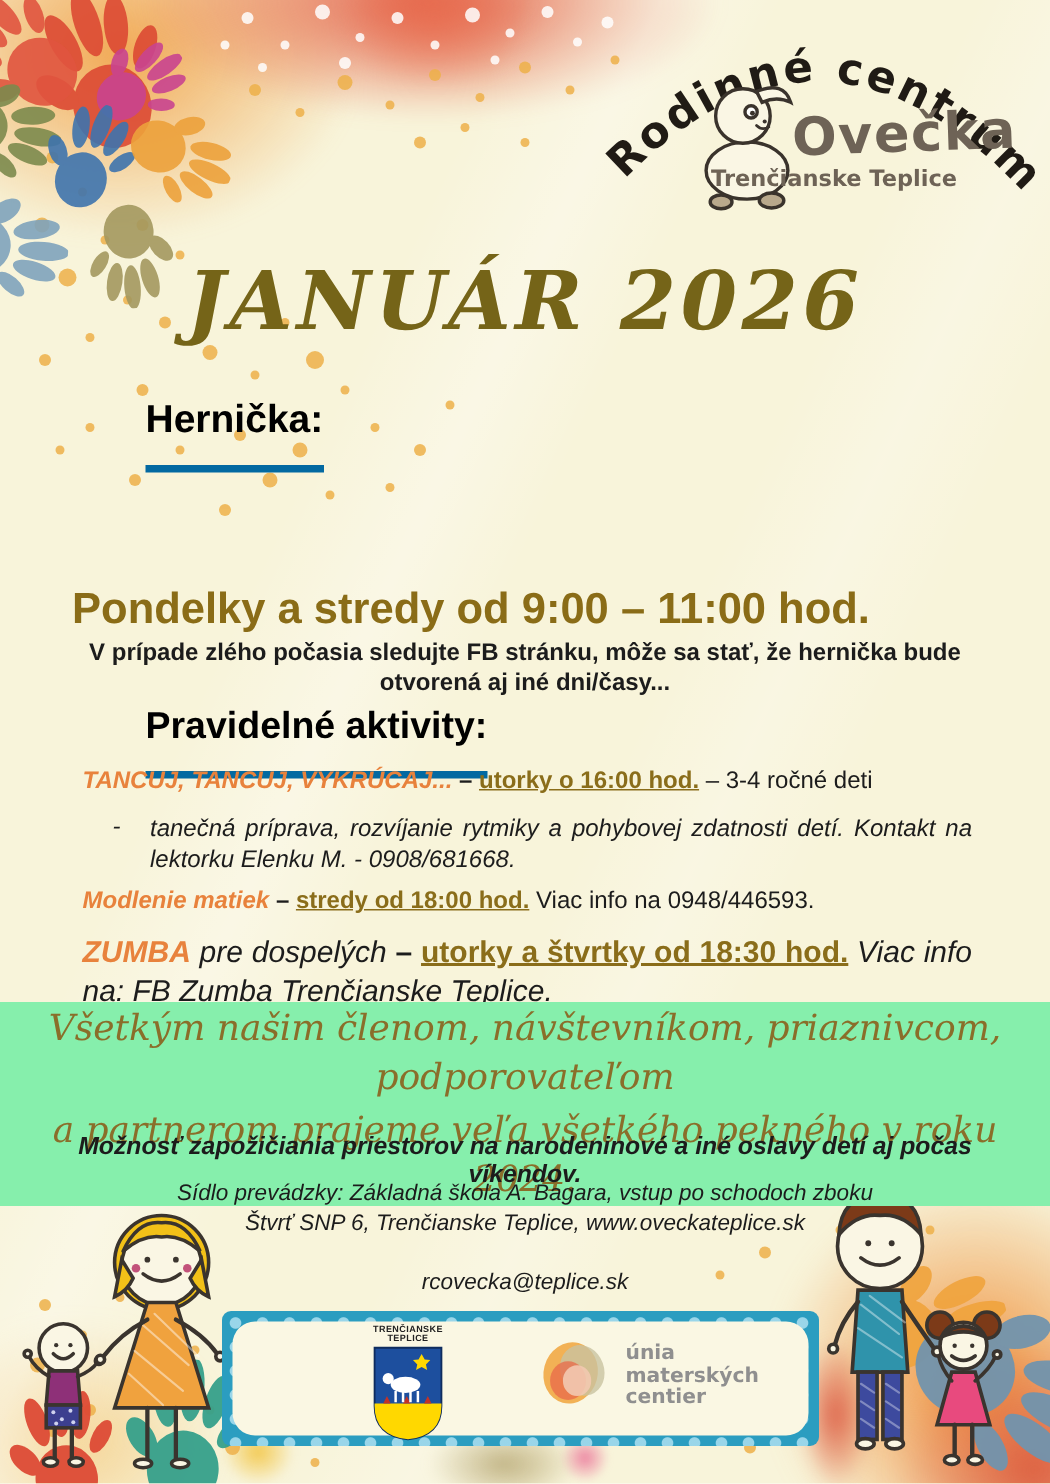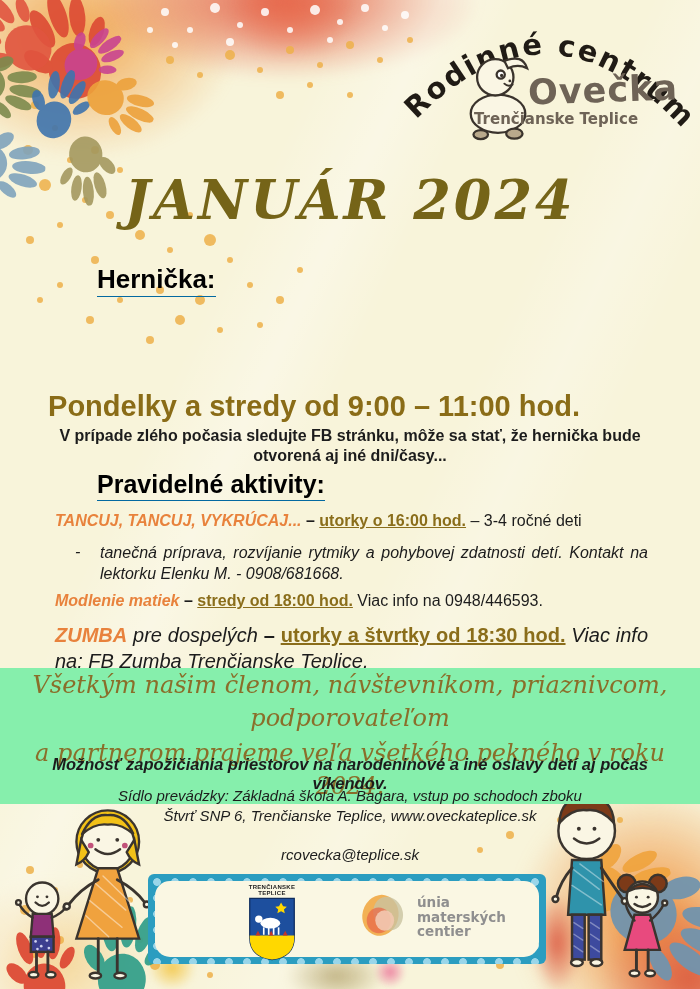--- a/index.html
+++ b/index.html
@@ -41,21 +41,21 @@
   .logo-name{position:absolute; left:528px; top:70px; z-index:4;
     font-family:"DejaVu Sans", sans-serif; font-weight:bold; font-size:35px; color:#6e6356; transform:rotate(-2deg); letter-spacing:1px;}
   .logo-city{position:absolute; left:474px; top:110px; z-index:4;
     font-family:"DejaVu Sans", sans-serif; font-weight:bold; font-size:15px; color:#6e6356;}
   .logo-sheep{position:absolute; left:448px; top:48px; z-index:4;}
   
   .title{position:absolute; left:0; top:168px; width:700px; text-align:center; z-index:5;
     font-family:"DejaVu Serif", serif; font-style:italic; font-weight:600;
     font-size:54px; color:#756418; letter-spacing:3px;}
   .h-underline{font-weight:bold; font-size:26px; color:#000;
-    border-bottom:1px solid #0369a1; padding-bottom:1px; display:inline-block;}
+    border-bottom:5px solid #0369a1; padding-bottom:15px; display:inline-block;}
   .sec-hernicka{position:absolute; left:97px; top:264px; z-index:5;}
   .para-desc{position:absolute; left:55px; top:303px; width:593px; z-index:5;
     font-style:italic; font-size:16.5px; line-height:1.27; text-align:justify;}
   .schedule{position:absolute; left:0; top:390px; width:628px; text-align:center; z-index:5;
     font-weight:bold; font-size:29px; color:#8a6c17;}
   .weather{position:absolute; left:40px; top:426px; width:620px; text-align:center; z-index:5;
     font-weight:bold; font-size:16px; line-height:1.25;}
   .sec-aktivity{position:absolute; left:97px; top:470px; z-index:5;}
   .act-name{font-weight:bold; font-style:italic; color:#e8823c;}
   .act-dash{font-weight:bold; color:#1c1c1c;}
@@ -254,21 +254,21 @@
       <path d="M62,12 Q82,4 87,20 Q77,15 66,20 Z"></path>
       <circle cx="58" cy="27" r="4.5" fill="#ffffff"></circle>
     </g>
     <circle cx="59" cy="28" r="1.8" fill="#3a332c"></circle>
     <circle cx="68" cy="34" r="1.5" fill="#3a332c"></circle>
     <path d="M62,37 Q66,41 71,38" stroke="#3a332c" stroke-width="2" fill="none" stroke-linecap="round"></path>
   </svg>
   <div class="logo-name">Ovečka</div>
   <div class="logo-city">Trenčianske Teplice</div>
 
-  <div class="title">JANUÁR 2024</div>
+  <div class="title">JANUÁR 2026</div>
 
   <div class="sec-hernicka">
     <span class="h-underline">Hernička:</span>
   </div>
   <div class="schedule">Pondelky a stredy od 9:00 – 11:00 hod.</div>
   <div class="weather">V prípade zlého počasia sledujte FB stránku, môže sa stať, že hernička bude otvorená aj iné dni/časy...</div>
 
   <div class="sec-aktivity">
     <span class="h-underline" style="font-size:25px">Pravidelné aktivity:</span>
   </div>

